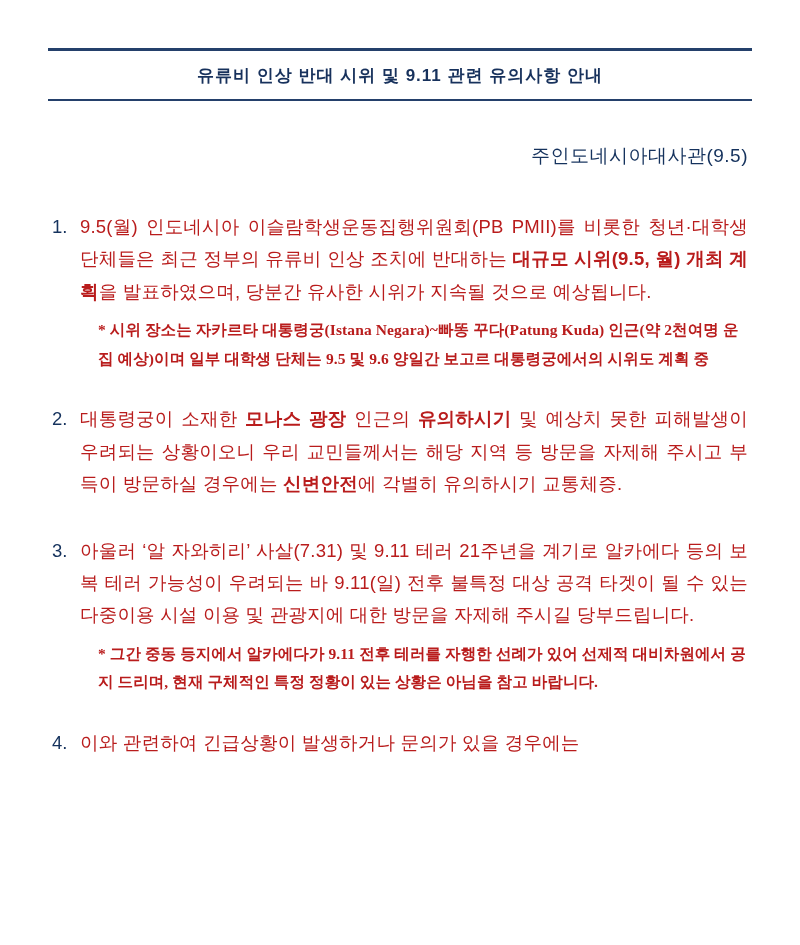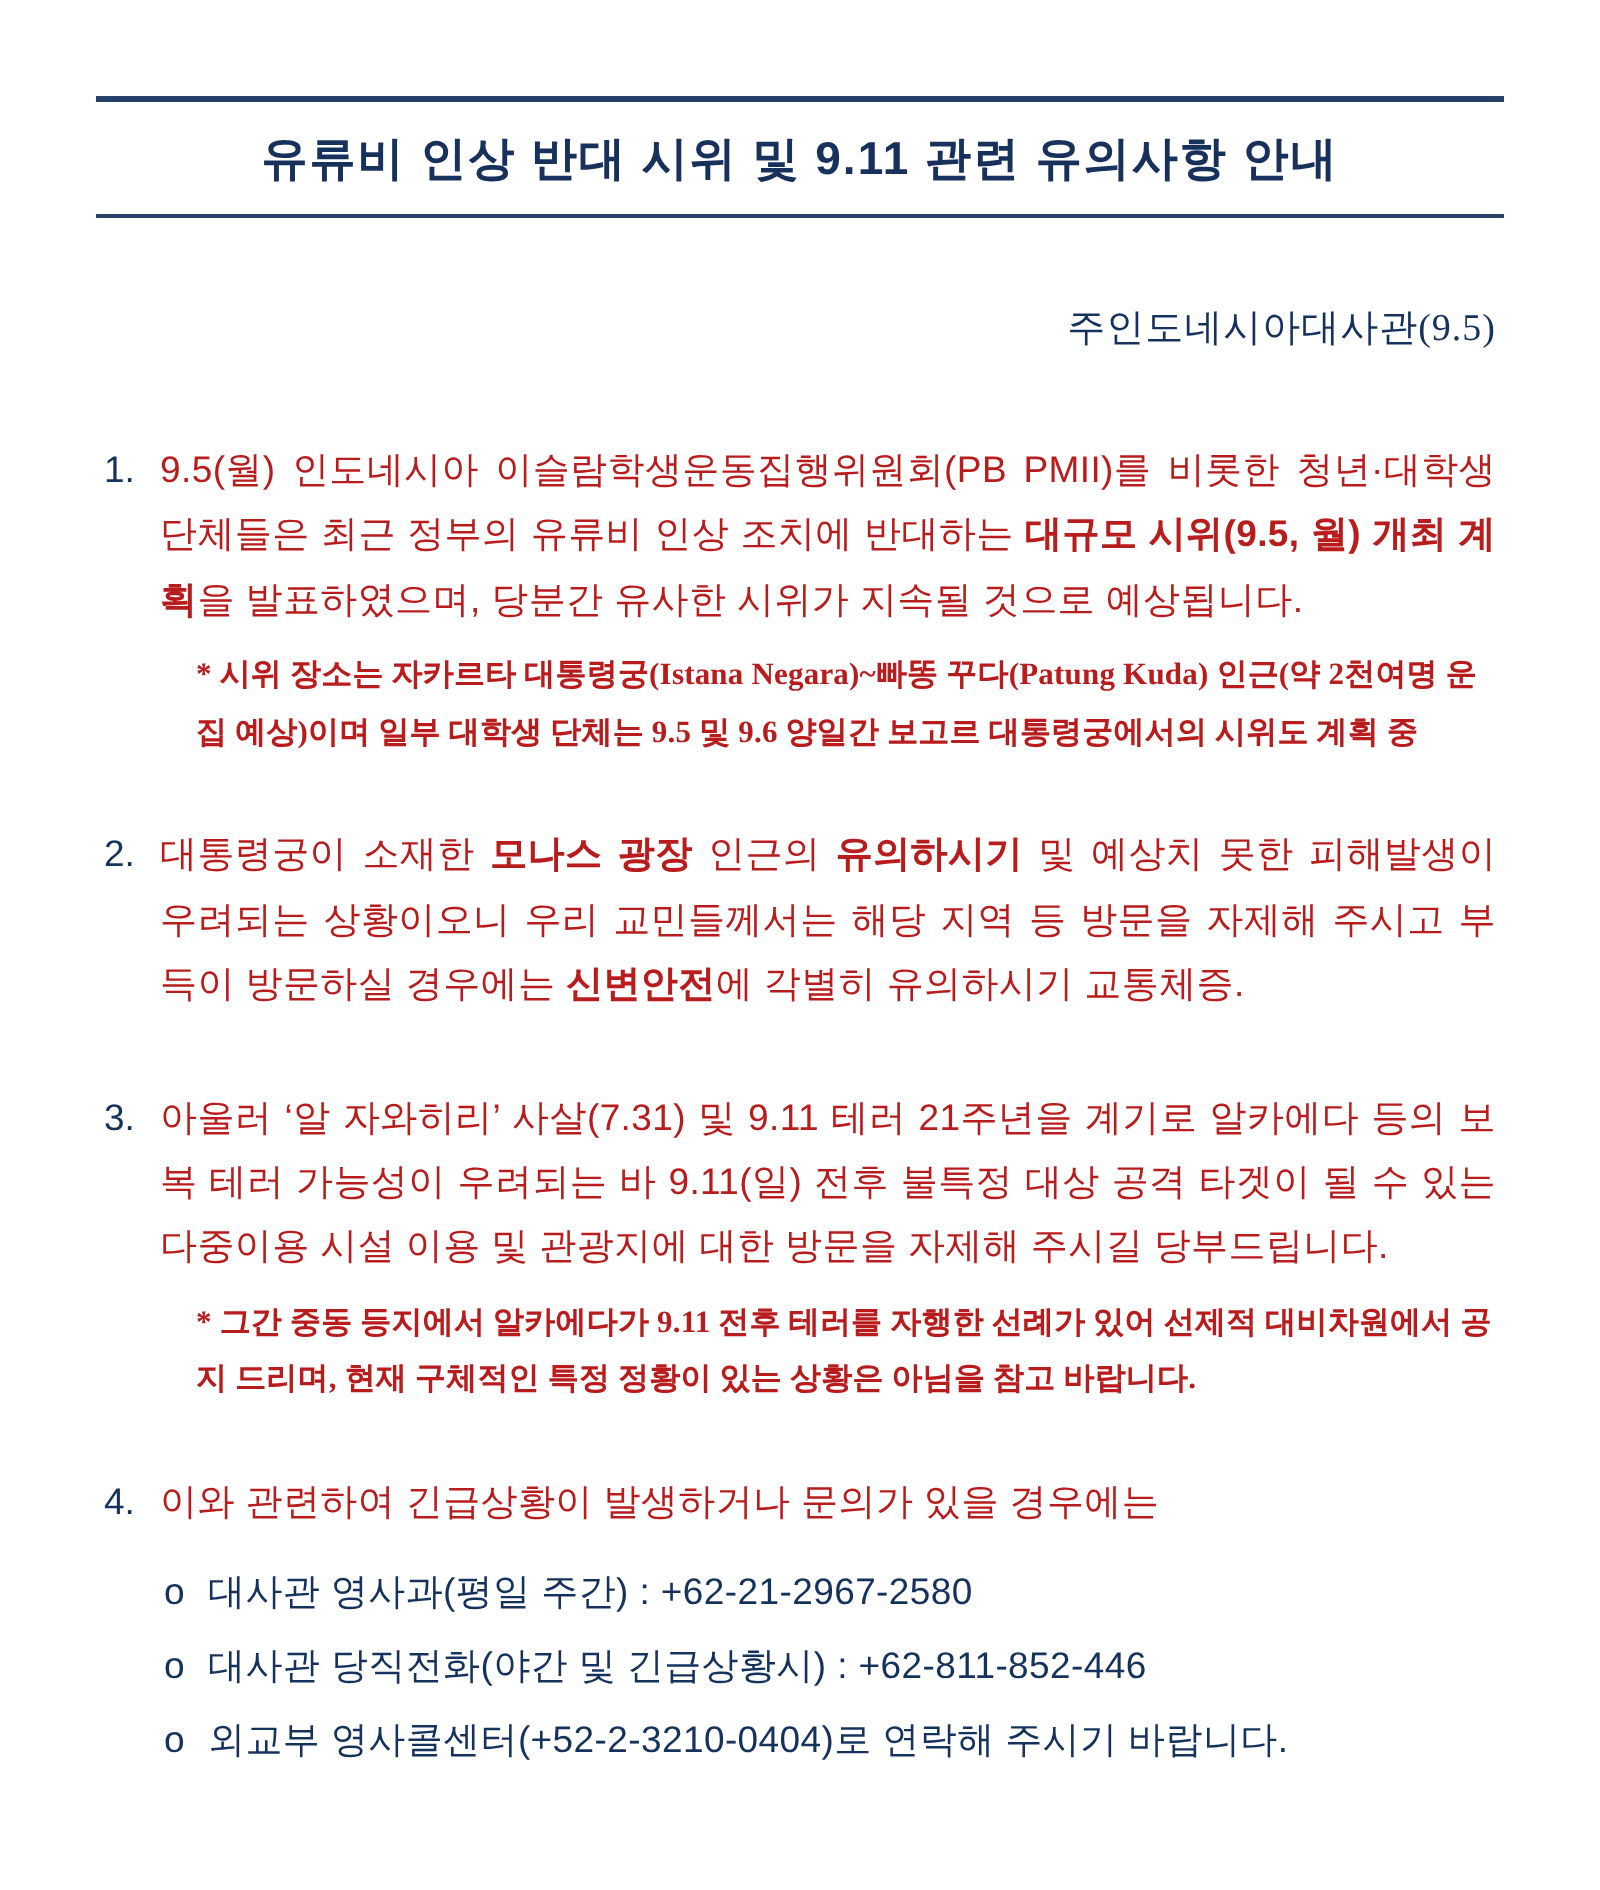--- a/index.html
+++ b/index.html
@@ -31,36 +31,35 @@
   .rule {
     height: 3px;
     background: #24406b;
     width: 100%;
   }
   .rule.thin {
     height: 2px;
   }
   .doc-title {
     text-align: center;
-    font-size: 23px;
+    font-size: 17px;
     font-weight: bold;
     letter-spacing: 1px;
     color: #17315c;
     padding: 13px 0 12px 0;
     white-space: nowrap;
   }
 
   
   .issuer {
     text-align: right;
     margin: 42px 52px 0 0;
     font-size: 19px;
     color: #15325d;
     letter-spacing: 0.5px;
-    font-family: Liberation Serif, serif;
   }
 
   
   .body {
     margin: 42px 52px 0 52px;
   }
   .item {
     display: flex;
     align-items: flex-start;
     margin-bottom: 4px;
@@ -145,23 +144,18 @@
             <div class="item-text"><span>아울러 ‘알 자와히리’ 사살(7.31) 및 9.11 테러 21주년을 계기로 알카에다 등의 보복 테러 가능성이 우려되는 바 9.11(일) 전후 불특정 대상 공격 타겟이 될 수 있는 다중이용 시설 이용 및 관광지에 대한 방문을 자제해 주시길 당부드립니다.</span></div>
           </div>
           <div class="note">* 그간 중동 등지에서 알카에다가 9.11 전후 테러를 자행한 선례가 있어 선제적 대비차원에서 공지 드리며, 현재 구체적인 특정 정황이 있는 상황은 아님을 참고 바랍니다.</div>
           <div class="gap-lg"></div>
         </div>
         <div>
           <div class="item">
             <div class="item-num">4.</div>
             <div class="item-text"><span>이와 관련하여 긴급상황이 발생하거나 문의가 있을 경우에는</span></div>
           </div>
-          <div class="sub-list">
-            <div class="sub-line"><span class="bullet">o</span><span>대사관 영사과(평일 주간) : +62-21-2967-2580</span></div>
-            <div class="sub-line"><span class="bullet">o</span><span>대사관 당직전화(야간 및 긴급상황시) : +62-811-852-446</span></div>
-            <div class="sub-line"><span class="bullet">o</span><span>외교부 영사콜센터(+52-2-3210-0404)로 연락해 주시기 바랍니다.</span></div>
-          </div>
           <div class="gap-lg"></div>
         </div>
       </div>
   </div>
 
 </div>
 
 </body></html>

